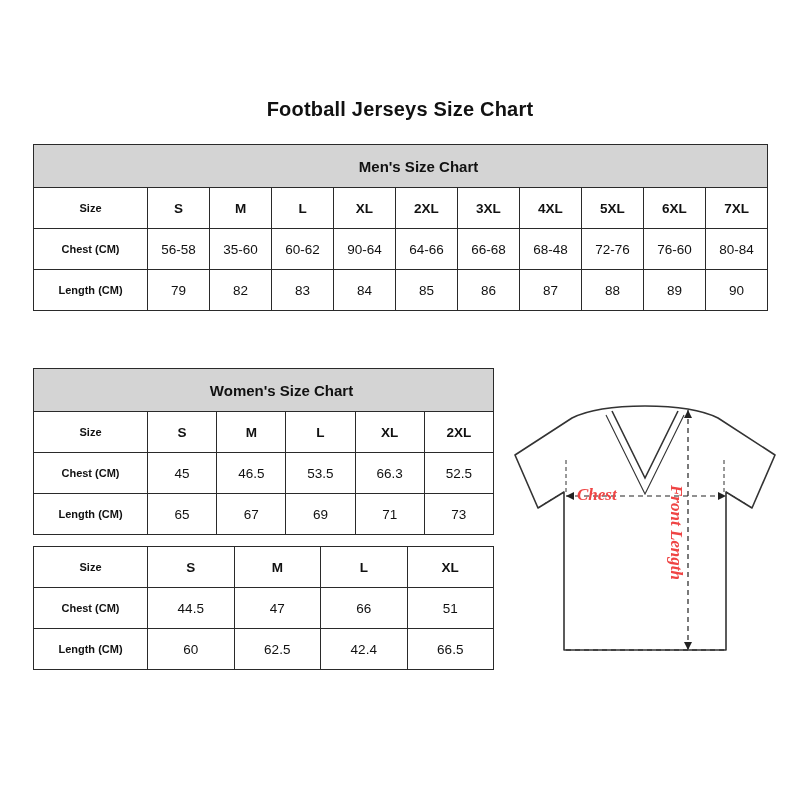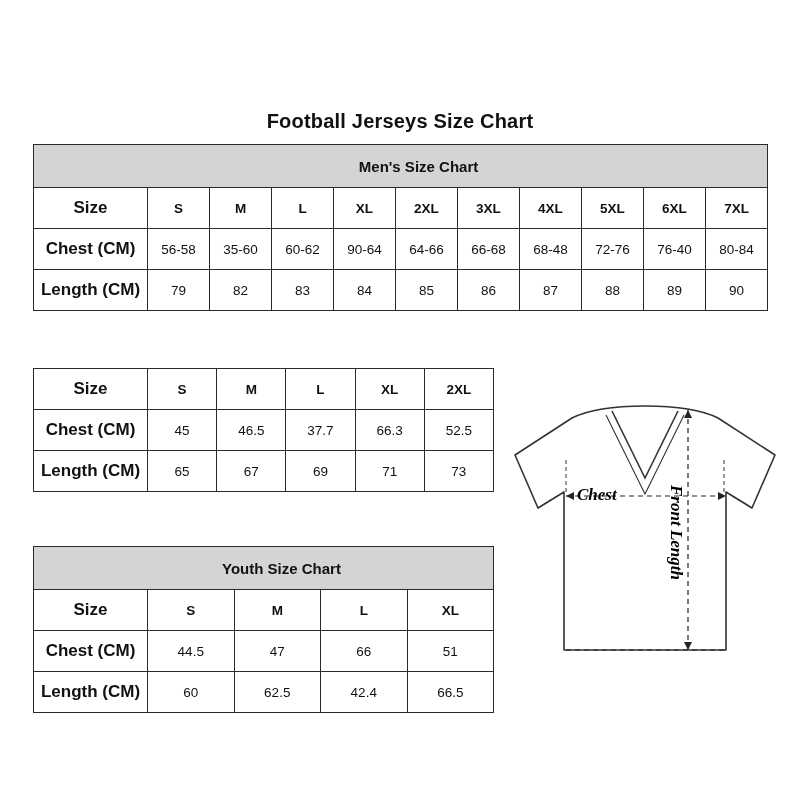--- a/index.html
+++ b/index.html
@@ -22,21 +22,20 @@
   .title {
     position: absolute;
     top: 98px;
     left: 0;
     width: 800px;
     text-align: center;
     font-size: 20px;
     font-weight: bold;
     letter-spacing: 0.2px;
     color: #111111;
-    margin-top: 12px;
   }
 
   table.size-table {
     border-collapse: collapse;
     table-layout: fixed;
     background: #ffffff;
   }
   table.size-table td {
     border: 1px solid #2a2a2a;
     text-align: center;
@@ -48,21 +47,21 @@
   }
   table.size-table td.head {
     background: #d4d4d4;
     font-weight: bold;
     font-size: 15px;
     height: 42px;
     padding-left: 36px;
   }
   table.size-table td.rowlabel {
     font-weight: bold;
-    font-size: 17px;
+    font-size: 11px;
   }
   table.size-table td.colhead {
     font-weight: bold;
   }
 
   
   #mens-wrap {
     position: absolute;
     left: 33px;
     top: 144px;
@@ -101,21 +100,21 @@
     top: 400px;
     width: 290px;
     height: 300px;
   }
   .measure-label {
     position: absolute;
     font-family: "Liberation Serif", serif;
     font-style: italic;
     font-weight: bold;
     font-size: 17px;
-    color: #000000;
+    color: #ef4444;
     white-space: nowrap;
   }
   #chest-label {
     left: 77px;
     top: 85px;
   }
   #frontlength-label {
     left: 166px;
     top: 85px;
     writing-mode: vertical-rl;
@@ -164,21 +163,21 @@
         <tr>
           <td class="rowlabel">Chest (CM)</td>
           <td>56-58</td>
           <td>35-60</td>
           <td>60-62</td>
           <td>90-64</td>
           <td>64-66</td>
           <td>66-68</td>
           <td>68-48</td>
           <td>72-76</td>
-          <td>76-40</td>
+          <td>76-60</td>
           <td>80-84</td>
         </tr>
         <tr>
           <td class="rowlabel">Length (CM)</td>
           <td>79</td>
           <td>82</td>
           <td>83</td>
           <td>84</td>
           <td>85</td>
           <td>86</td>
@@ -196,32 +195,35 @@
       <colgroup>
         <col class="lab">
           <col class="c">
           <col class="c">
           <col class="c">
           <col class="c">
           <col class="c">
       </colgroup>
       <tbody>
         <tr>
+          <td class="head" colspan="6">Women's Size Chart</td>
+        </tr>
+        <tr>
           <td class="colhead rowlabel">Size</td>
           <td class="colhead">S</td>
           <td class="colhead">M</td>
           <td class="colhead">L</td>
           <td class="colhead">XL</td>
           <td class="colhead">2XL</td>
         </tr>
         <tr>
           <td class="rowlabel">Chest (CM)</td>
           <td>45</td>
           <td>46.5</td>
-          <td>37.7</td>
+          <td>53.5</td>
           <td>66.3</td>
           <td>52.5</td>
         </tr>
         <tr>
           <td class="rowlabel">Length (CM)</td>
           <td>65</td>
           <td>67</td>
           <td>69</td>
           <td>71</td>
           <td>73</td>
@@ -233,23 +235,20 @@
   <div id="youth-wrap">
     <table class="size-table">
       <colgroup>
         <col class="lab">
           <col class="c">
           <col class="c">
           <col class="c">
           <col class="c">
       </colgroup>
       <tbody>
-        <tr>
-          <td class="head" colspan="5">Youth Size Chart</td>
-        </tr>
         <tr>
           <td class="colhead rowlabel">Size</td>
           <td class="colhead">S</td>
           <td class="colhead">M</td>
           <td class="colhead">L</td>
           <td class="colhead">XL</td>
         </tr>
         <tr>
           <td class="rowlabel">Chest (CM)</td>
           <td>44.5</td>

